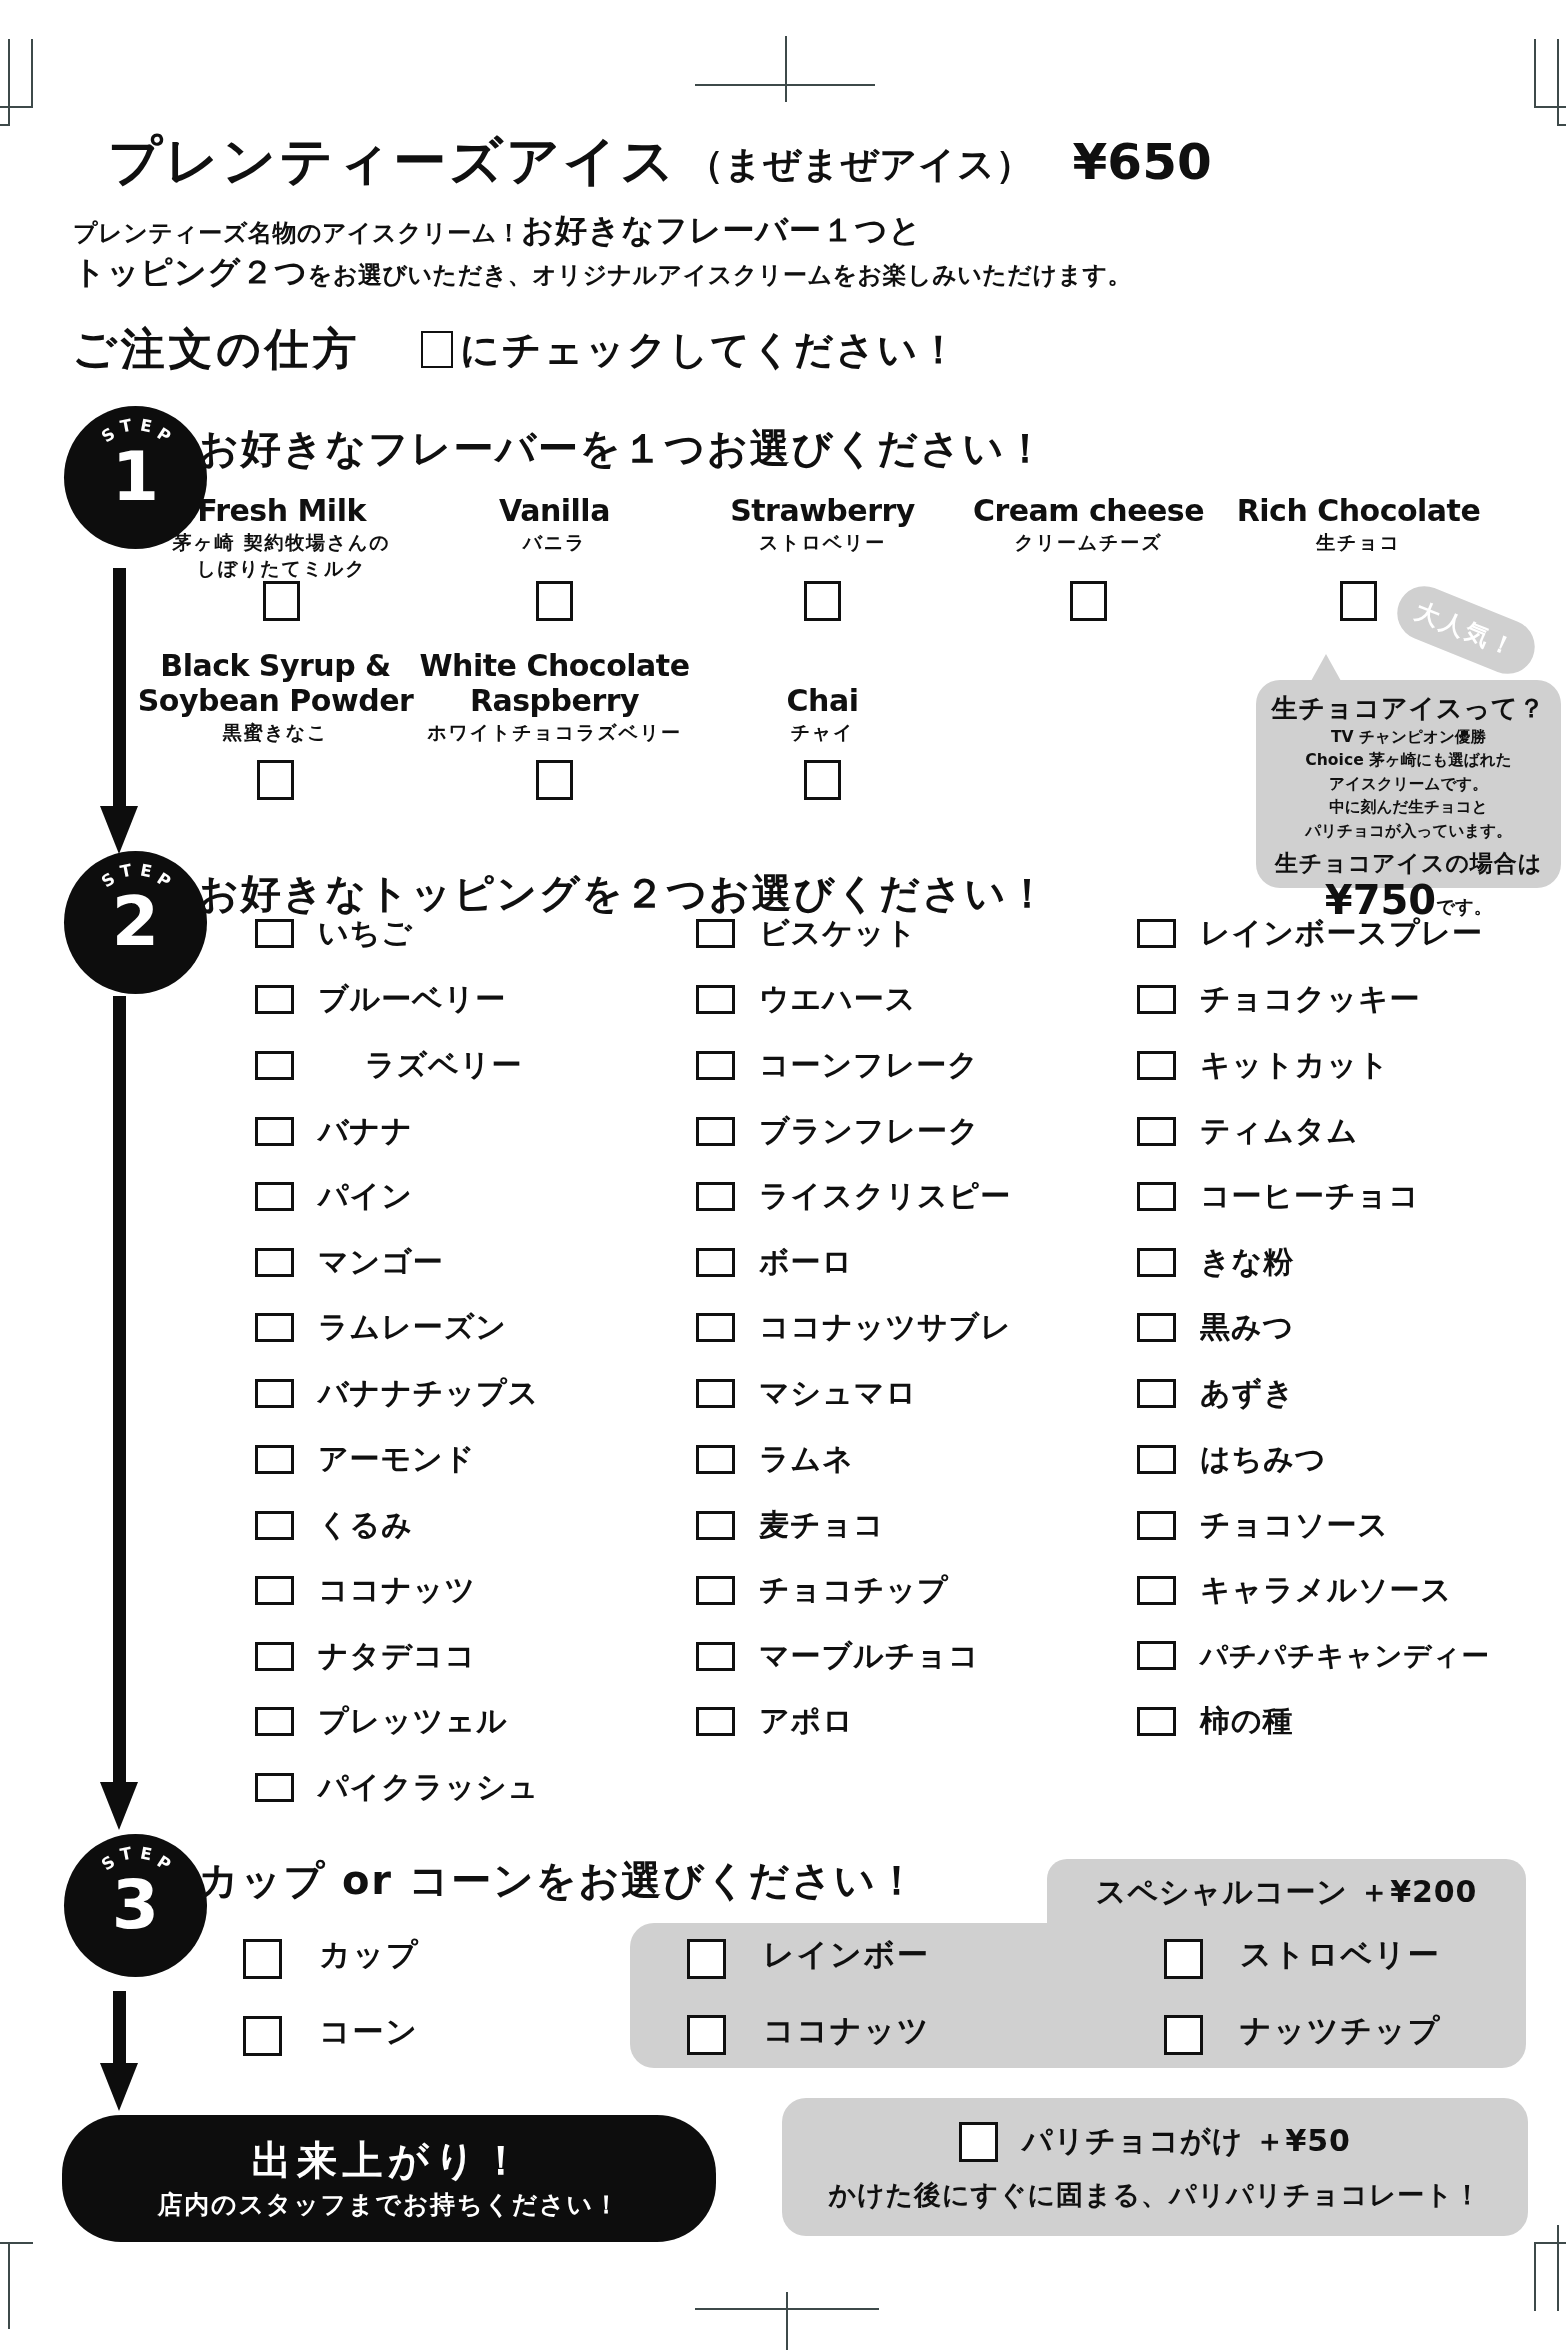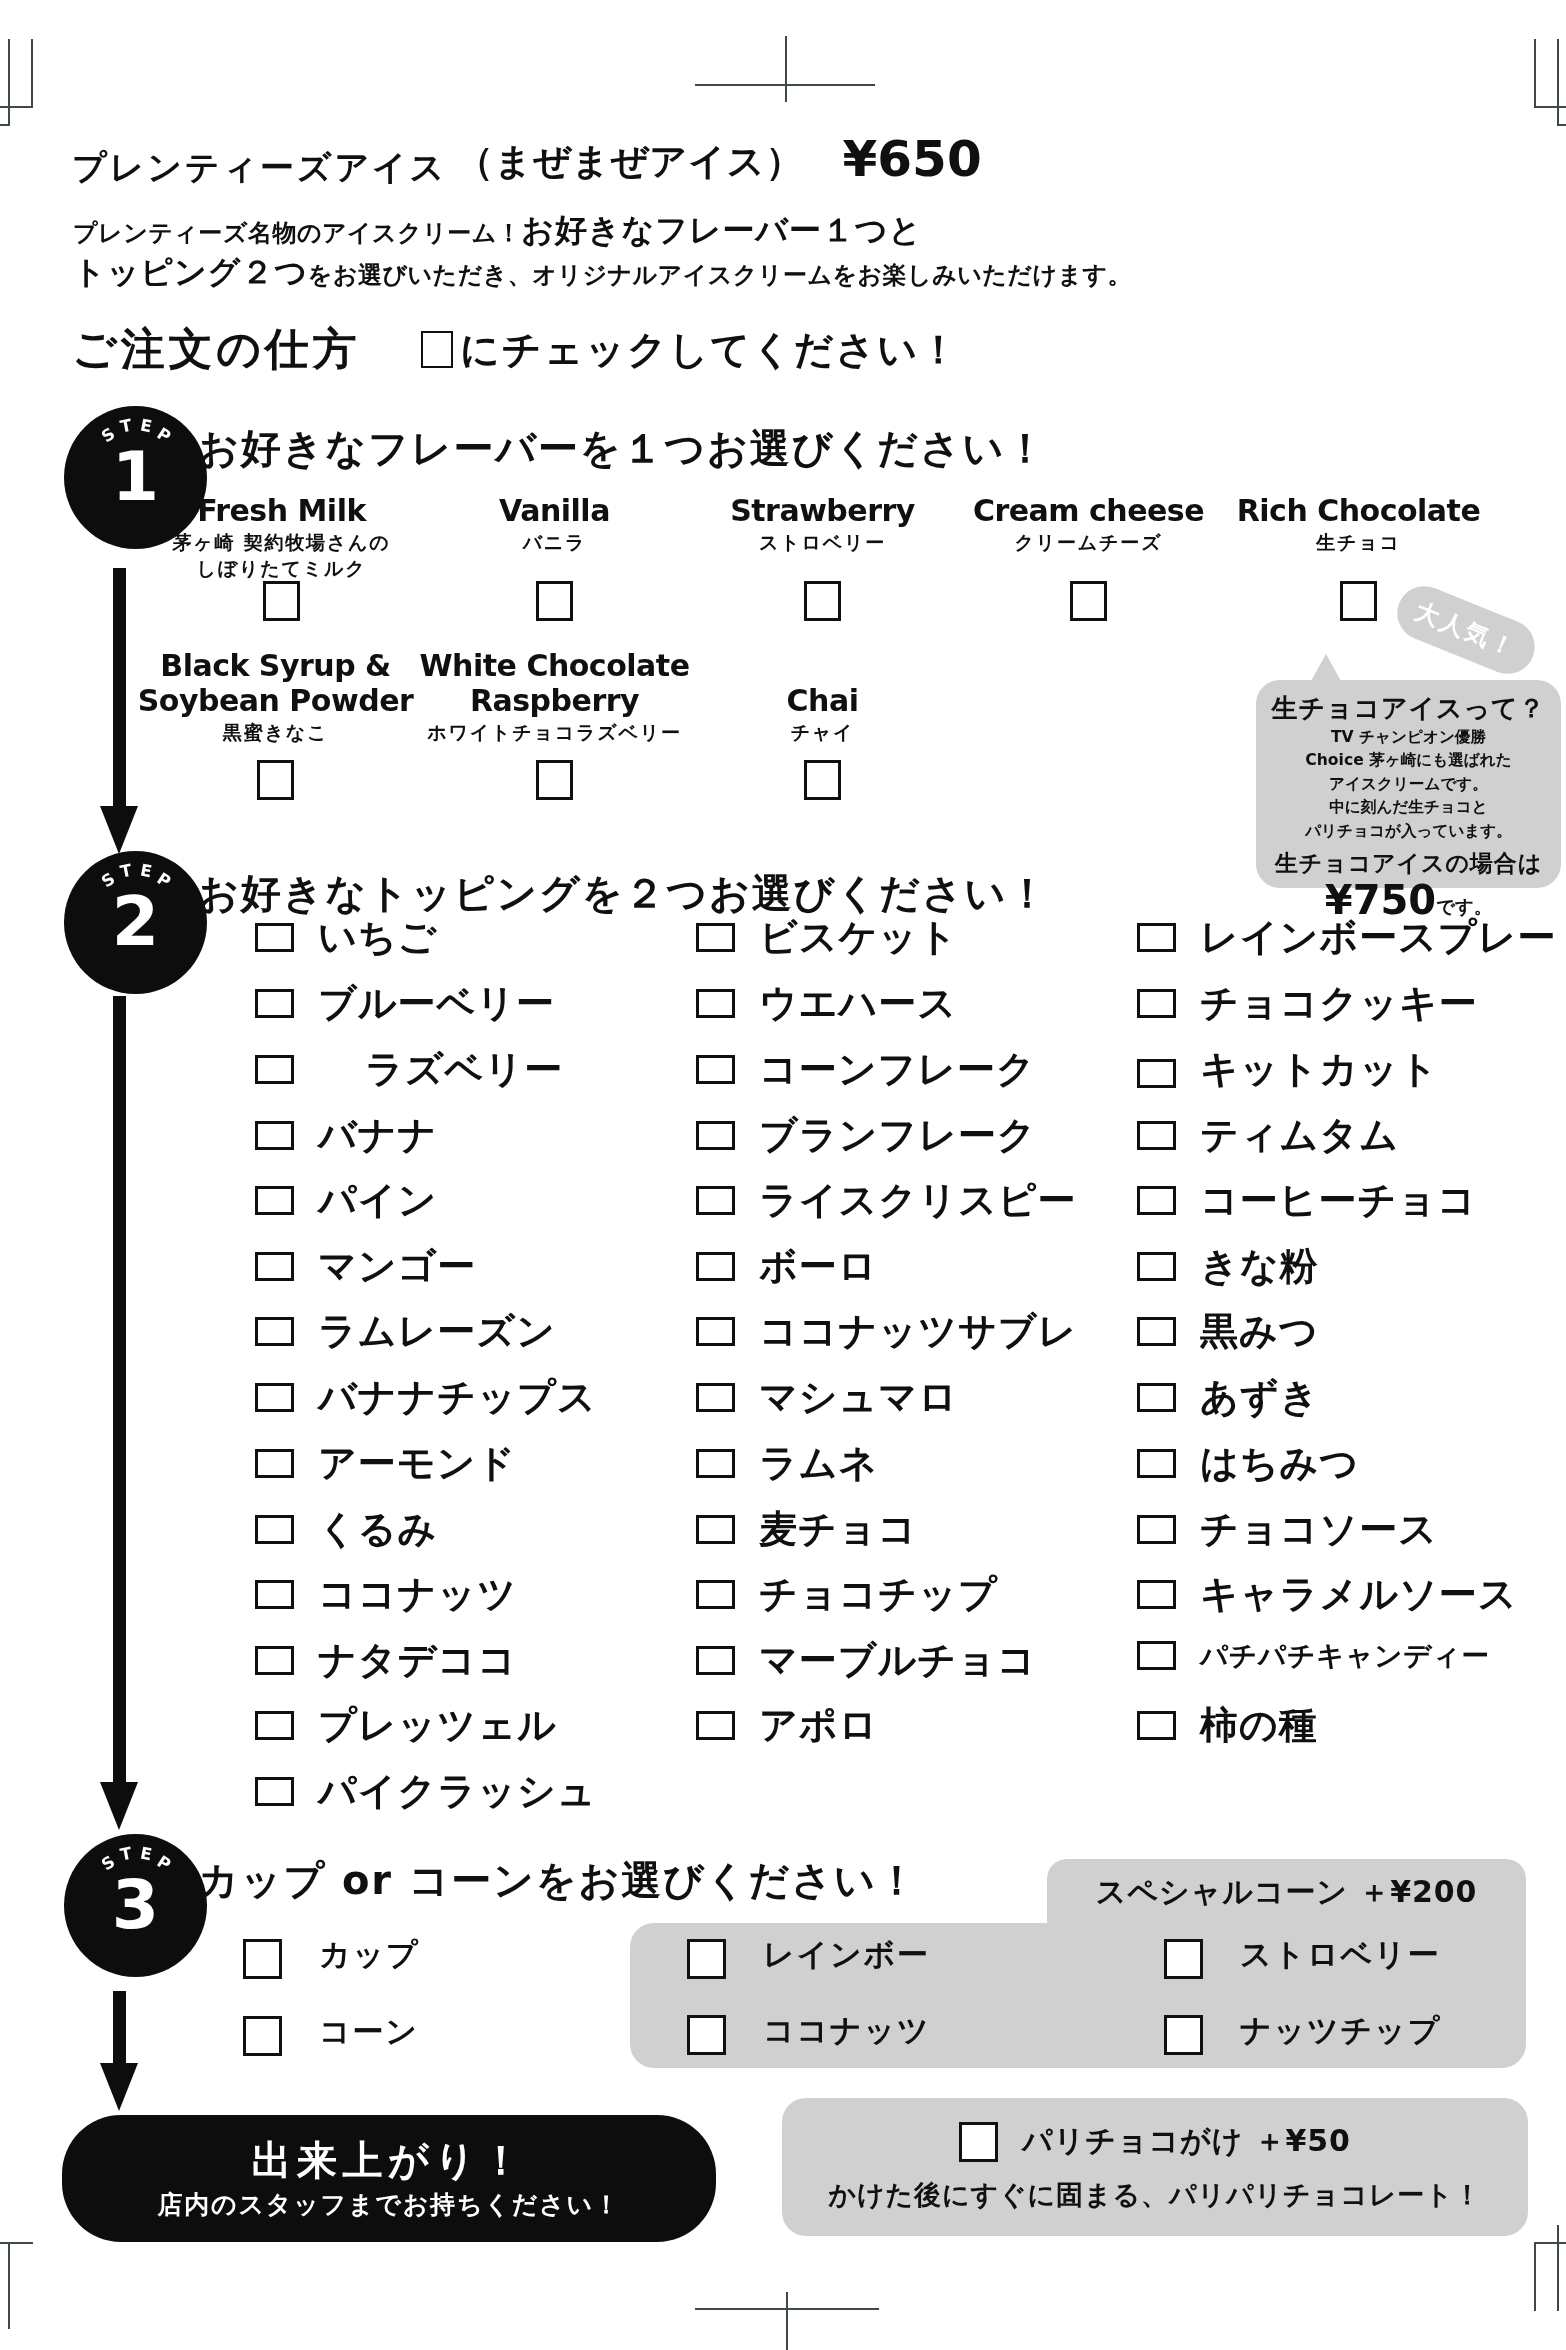--- a/index.html
+++ b/index.html
@@ -2,21 +2,21 @@
 <html style="font-size:14.7px"><head>
 <meta charset="utf-8">
 <style>
   html,body{margin:0;padding:0;background:#fff;}
   .page{position:relative;width:1567px;height:2351px;background:#ffffff;overflow:hidden;
         font-family:"DejaVu Sans",sans-serif;color:#101010;}
   
   .mark{position:absolute;background:#3e4a4a;}
   
   .title-row{position:absolute;left:72px;top:134px;display:flex;align-items:flex-end;white-space:nowrap;}
-  .t-main{font-size:34px;font-weight:900;letter-spacing:2.8px;line-height:1;}
+  .t-main{font-size:53px;font-weight:900;letter-spacing:2.8px;line-height:1;margin-left:36px;}
   .t-sub{font-size:37px;font-weight:900;line-height:1;padding:0 0 3.7px 9.2px;letter-spacing:0.9px;}
   .t-price{font-size:50px;font-weight:900;line-height:1;margin-left:39px;}
   .intro{position:absolute;left:73px;top:211px;}
   .intro .line{display:flex;align-items:flex-end;white-space:nowrap;height:42px;}
   .i-n{font-size:24px;font-weight:700;padding-bottom:3.7px;letter-spacing:0.5px;}
   .i-b{font-size:32px;font-weight:900;letter-spacing:0.9px;}
   .howto{position:absolute;left:72px;top:320px;display:flex;align-items:center;white-space:nowrap;}
   .h-title{font-size:44px;font-weight:900;letter-spacing:3.7px;}
   .h-box{display:inline-block;width:27.5px;height:33px;border:2.8px solid #101010;margin:0 7.3px 0 61px;}
   .h-note{font-size:39px;font-weight:900;letter-spacing:1.8px;}
@@ -51,21 +51,21 @@
              font-size:24px;font-weight:900;letter-spacing:2.8px;padding:11px 18.4px;border-radius:37px;
              transform:rotate(22deg);white-space:nowrap;}
   .bb-title{font-size:26px;font-weight:900;letter-spacing:0.9px;}
   .bb-line{font-size:15.6px;font-weight:800;line-height:1.5;}
   .bb-foot{font-size:23px;font-weight:900;margin-top:4.6px;letter-spacing:0.9px;}
   .bb-price-row{display:flex;justify-content:center;align-items:flex-end;line-height:1;margin-top:1.8px;}
   .bb-price{font-size:40px;font-weight:900;}
   .bb-psuf{font-size:18.4px;font-weight:900;padding-bottom:3.7px;}
   
   .trow{position:absolute;display:flex;align-items:center;white-space:nowrap;}
-  .tl{font-size:38px;font-weight:900;margin-left:24px;letter-spacing:0.9px;line-height:1;}
+  .tl{font-size:30px;font-weight:900;margin-left:24px;letter-spacing:0.9px;line-height:1;}
   
   .orow{position:absolute;display:flex;white-space:nowrap;}
   .ol{font-size:31px;font-weight:900;margin-left:37px;letter-spacing:1.8px;line-height:1;}
   .grey-head{position:absolute;left:1047px;top:1859px;width:479px;height:66px;background:#d0d0d0;
              border-radius:20px 20px 0 0;display:flex;align-items:center;justify-content:center;
              font-size:30px;font-weight:900;letter-spacing:0.9px;}
   .grey-panel{position:absolute;left:630px;top:1923px;width:896px;height:145px;background:#d0d0d0;
               border-radius:24px 0 24px 24px;}
   .done-pill{position:absolute;left:62px;top:2115px;width:654px;height:127px;background:#0d0d0d;
              border-radius:59px;display:flex;flex-direction:column;align-items:center;justify-content:center;color:#fff;}

